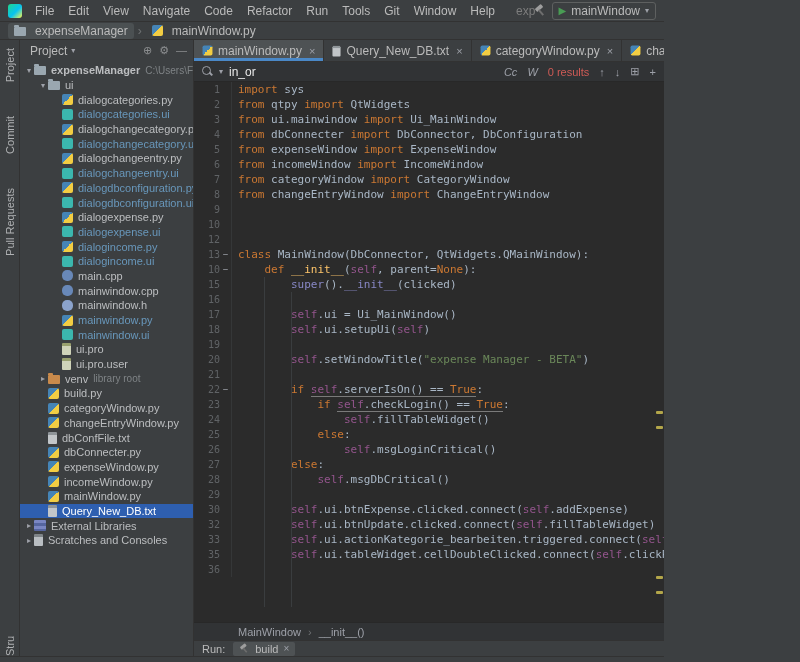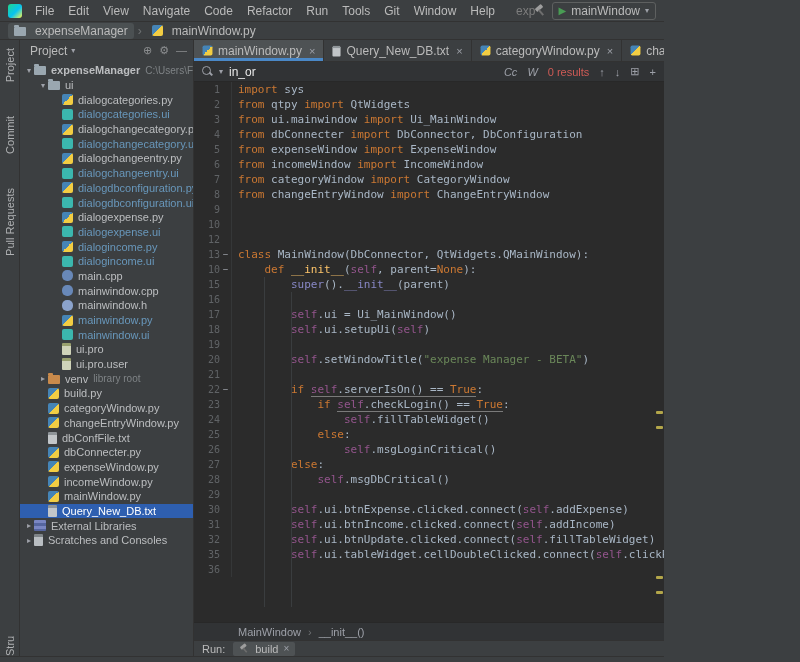--- a/index.html
+++ b/index.html
@@ -460,21 +460,21 @@
                 <span class="ccell"><span class="tk-k">class</span><span class="tk-p"> MainWindow(DbConnector, QtWidgets.QMainWindow):</span></span>
               </div>
               <div class="cline">
                 <span class="gnum">10</span>
                 <span class="gfold">−</span>
                 <span class="ccell"><span class="tk-p">    </span><span class="tk-k">def</span><span class="tk-p"> </span><span class="tk-f">__init__</span><span class="tk-p">(</span><span class="tk-s">self</span><span class="tk-p">, parent=</span><span class="tk-k">None</span><span class="tk-p">):</span></span>
               </div>
               <div class="cline">
                 <span class="gnum">15</span>
                 <span class="gfold"></span>
-                <span class="ccell"><span class="tk-p">        </span><span class="tk-b">super</span><span class="tk-p">().</span><span class="tk-b">__init__</span><span class="tk-p">(parent)</span></span>
+                <span class="ccell"><span class="tk-p">        </span><span class="tk-b">super</span><span class="tk-p">().</span><span class="tk-b">__init__</span><span class="tk-p">(clicked)</span></span>
               </div>
               <div class="cline">
                 <span class="gnum">16</span>
                 <span class="gfold"></span>
                 <span class="ccell"></span>
               </div>
               <div class="cline">
                 <span class="gnum">17</span>
                 <span class="gfold"></span>
                 <span class="ccell"><span class="tk-p">        </span><span class="tk-s">self</span><span class="tk-p">.ui = Ui_MainWindow()</span></span>
@@ -538,28 +538,28 @@
                 <span class="gnum">29</span>
                 <span class="gfold"></span>
                 <span class="ccell"></span>
               </div>
               <div class="cline">
                 <span class="gnum">30</span>
                 <span class="gfold"></span>
                 <span class="ccell"><span class="tk-p">        </span><span class="tk-s">self</span><span class="tk-p">.ui.btnExpense.clicked.connect(</span><span class="tk-s">self</span><span class="tk-p">.addExpense)</span></span>
               </div>
               <div class="cline">
-                <span class="gnum">31</span>
-                <span class="gfold"></span>
-                <span class="ccell"><span class="tk-p">        </span><span class="tk-s">self</span><span class="tk-p">.ui.btnIncome.clicked.connect(</span><span class="tk-s">self</span><span class="tk-p">.addIncome)</span></span>
-              </div>
-              <div class="cline">
                 <span class="gnum">32</span>
                 <span class="gfold"></span>
                 <span class="ccell"><span class="tk-p">        </span><span class="tk-s">self</span><span class="tk-p">.ui.btnUpdate.clicked.connect(</span><span class="tk-s">self</span><span class="tk-p">.fillTableWidget)</span></span>
+              </div>
+              <div class="cline">
+                <span class="gnum">33</span>
+                <span class="gfold"></span>
+                <span class="ccell"><span class="tk-p">        </span><span class="tk-s">self</span><span class="tk-p">.ui.actionKategorie_bearbeiten.triggered.connect(</span><span class="tk-s">self</span><span class="tk-p">.confCategory)</span></span>
               </div>
               <div class="cline">
                 <span class="gnum">35</span>
                 <span class="gfold"></span>
                 <span class="ccell"><span class="tk-p">        </span><span class="tk-s">self</span><span class="tk-p">.ui.tableWidget.cellDoubleClicked.connect(</span><span class="tk-s">self</span><span class="tk-p">.clickRow)</span></span>
               </div>
               <div class="cline">
                 <span class="gnum">36</span>
                 <span class="gfold"></span>
                 <span class="ccell"></span>

